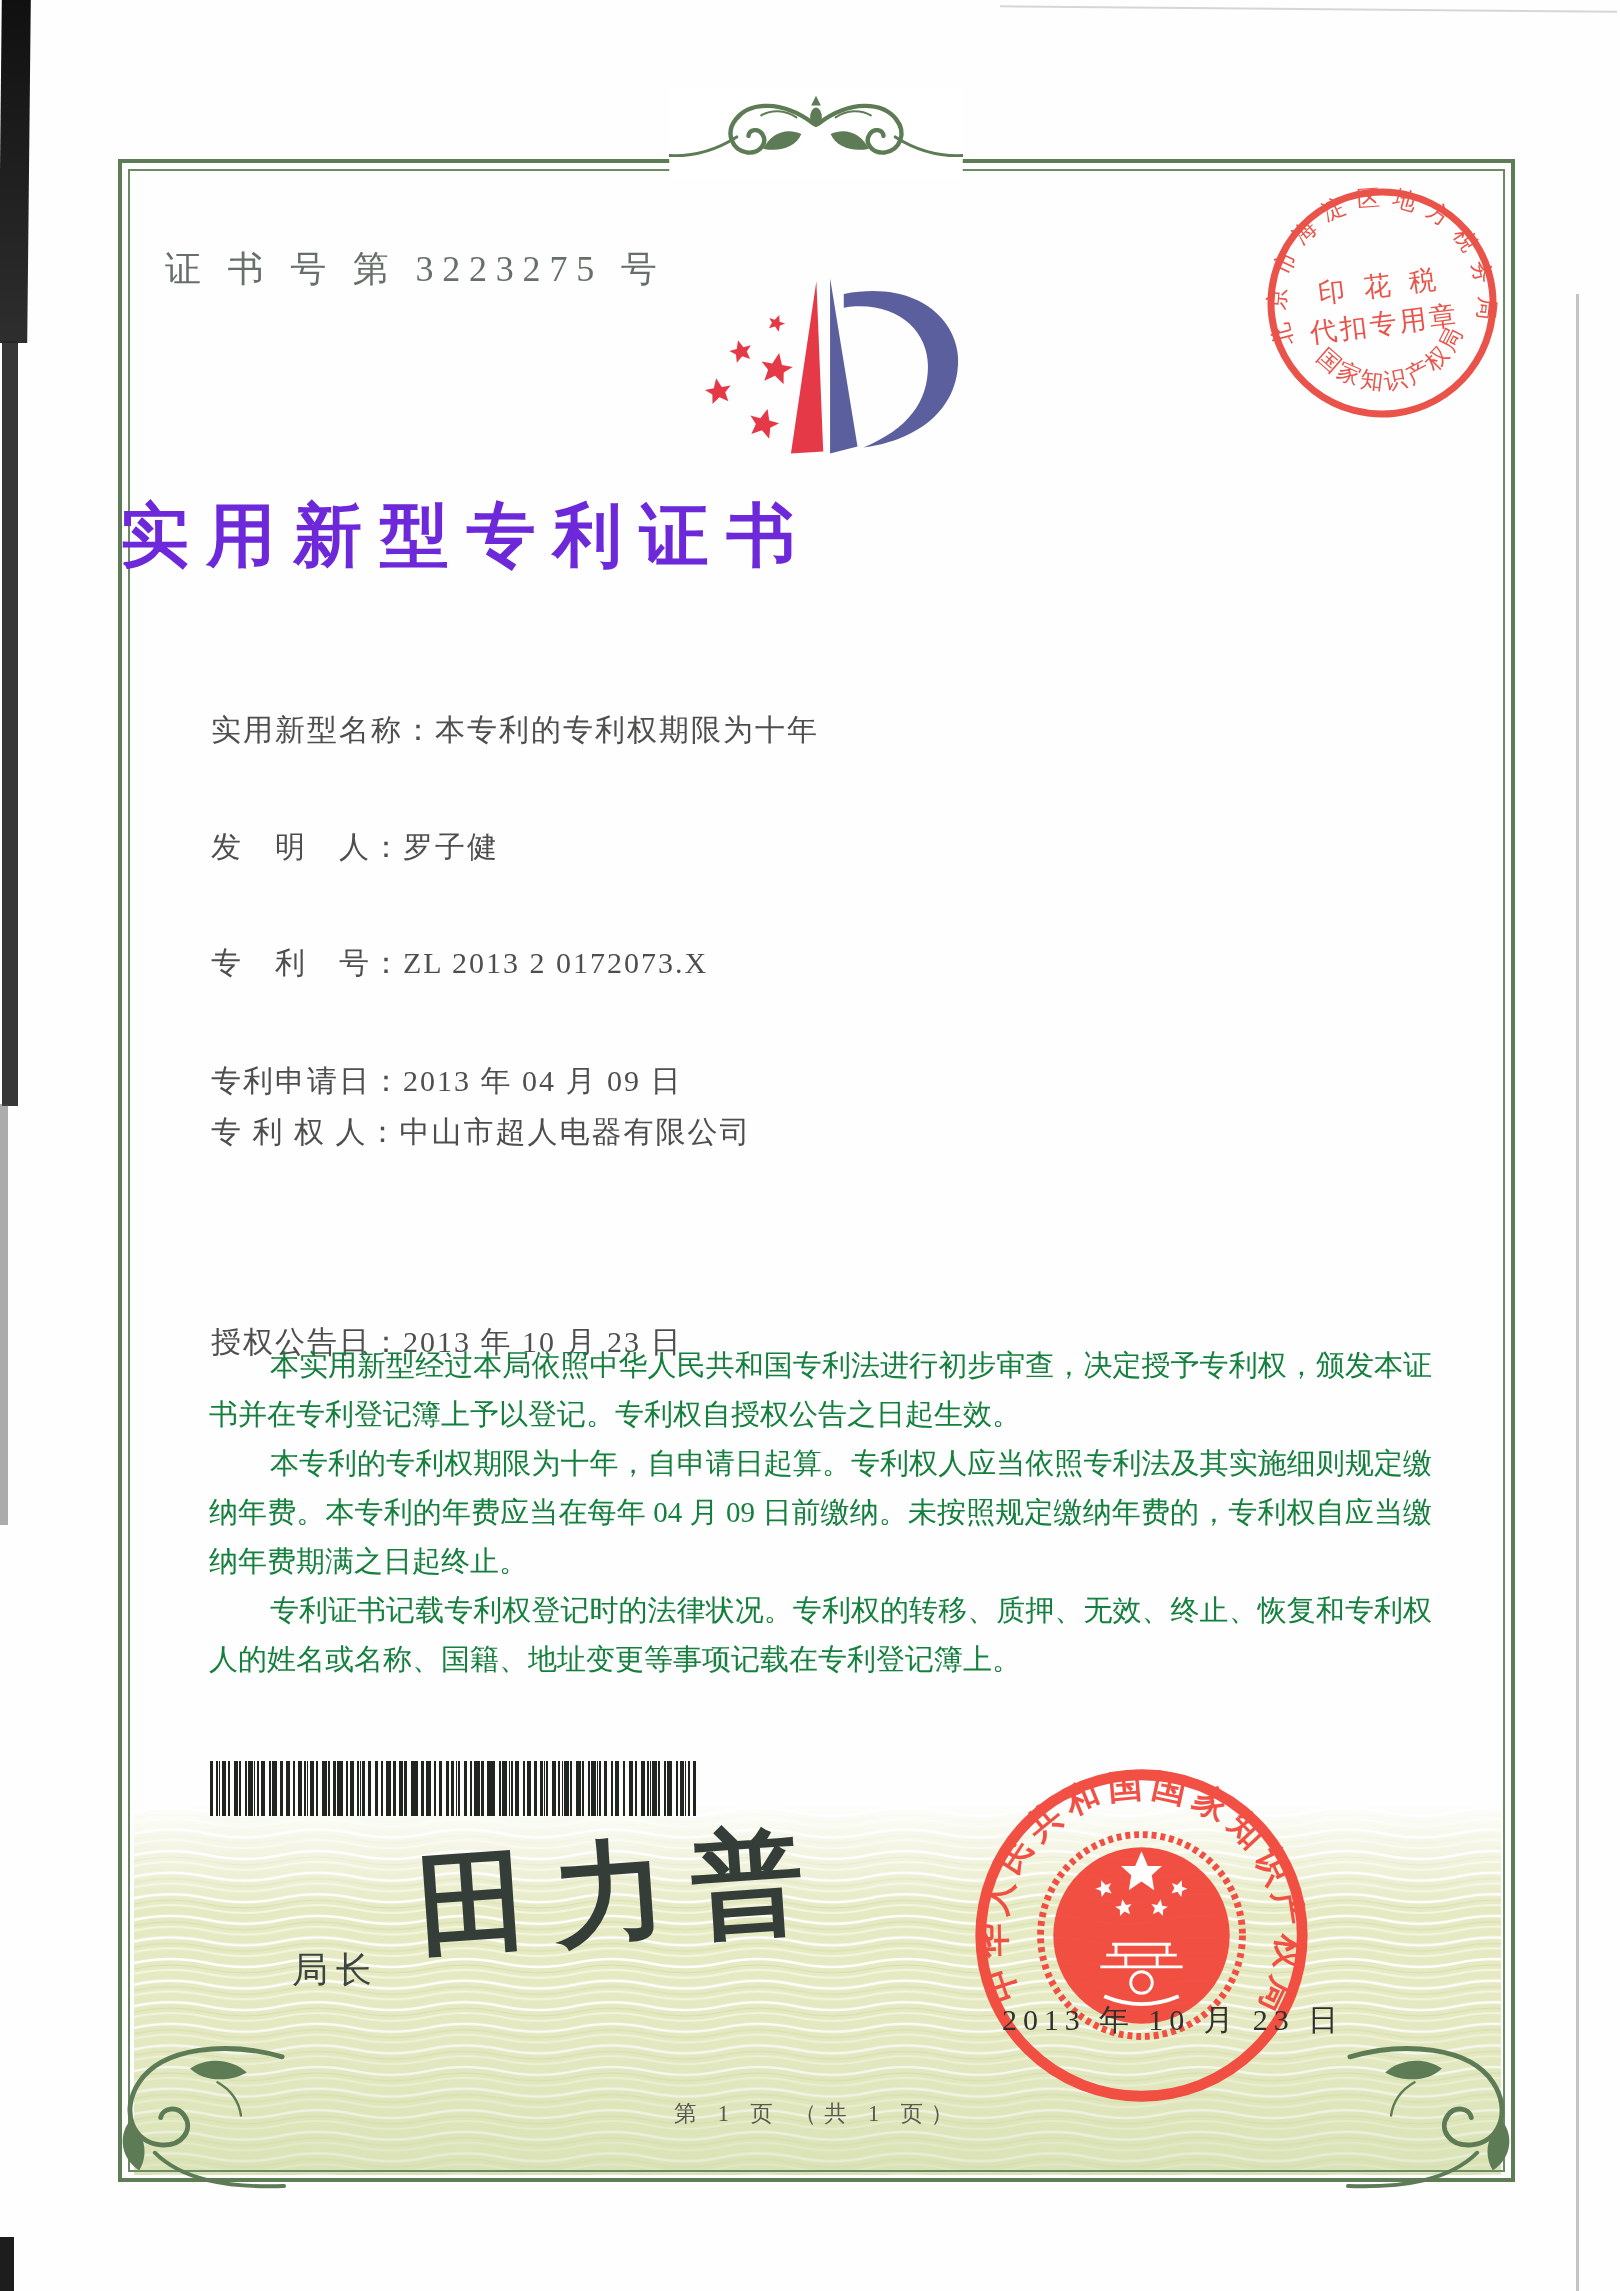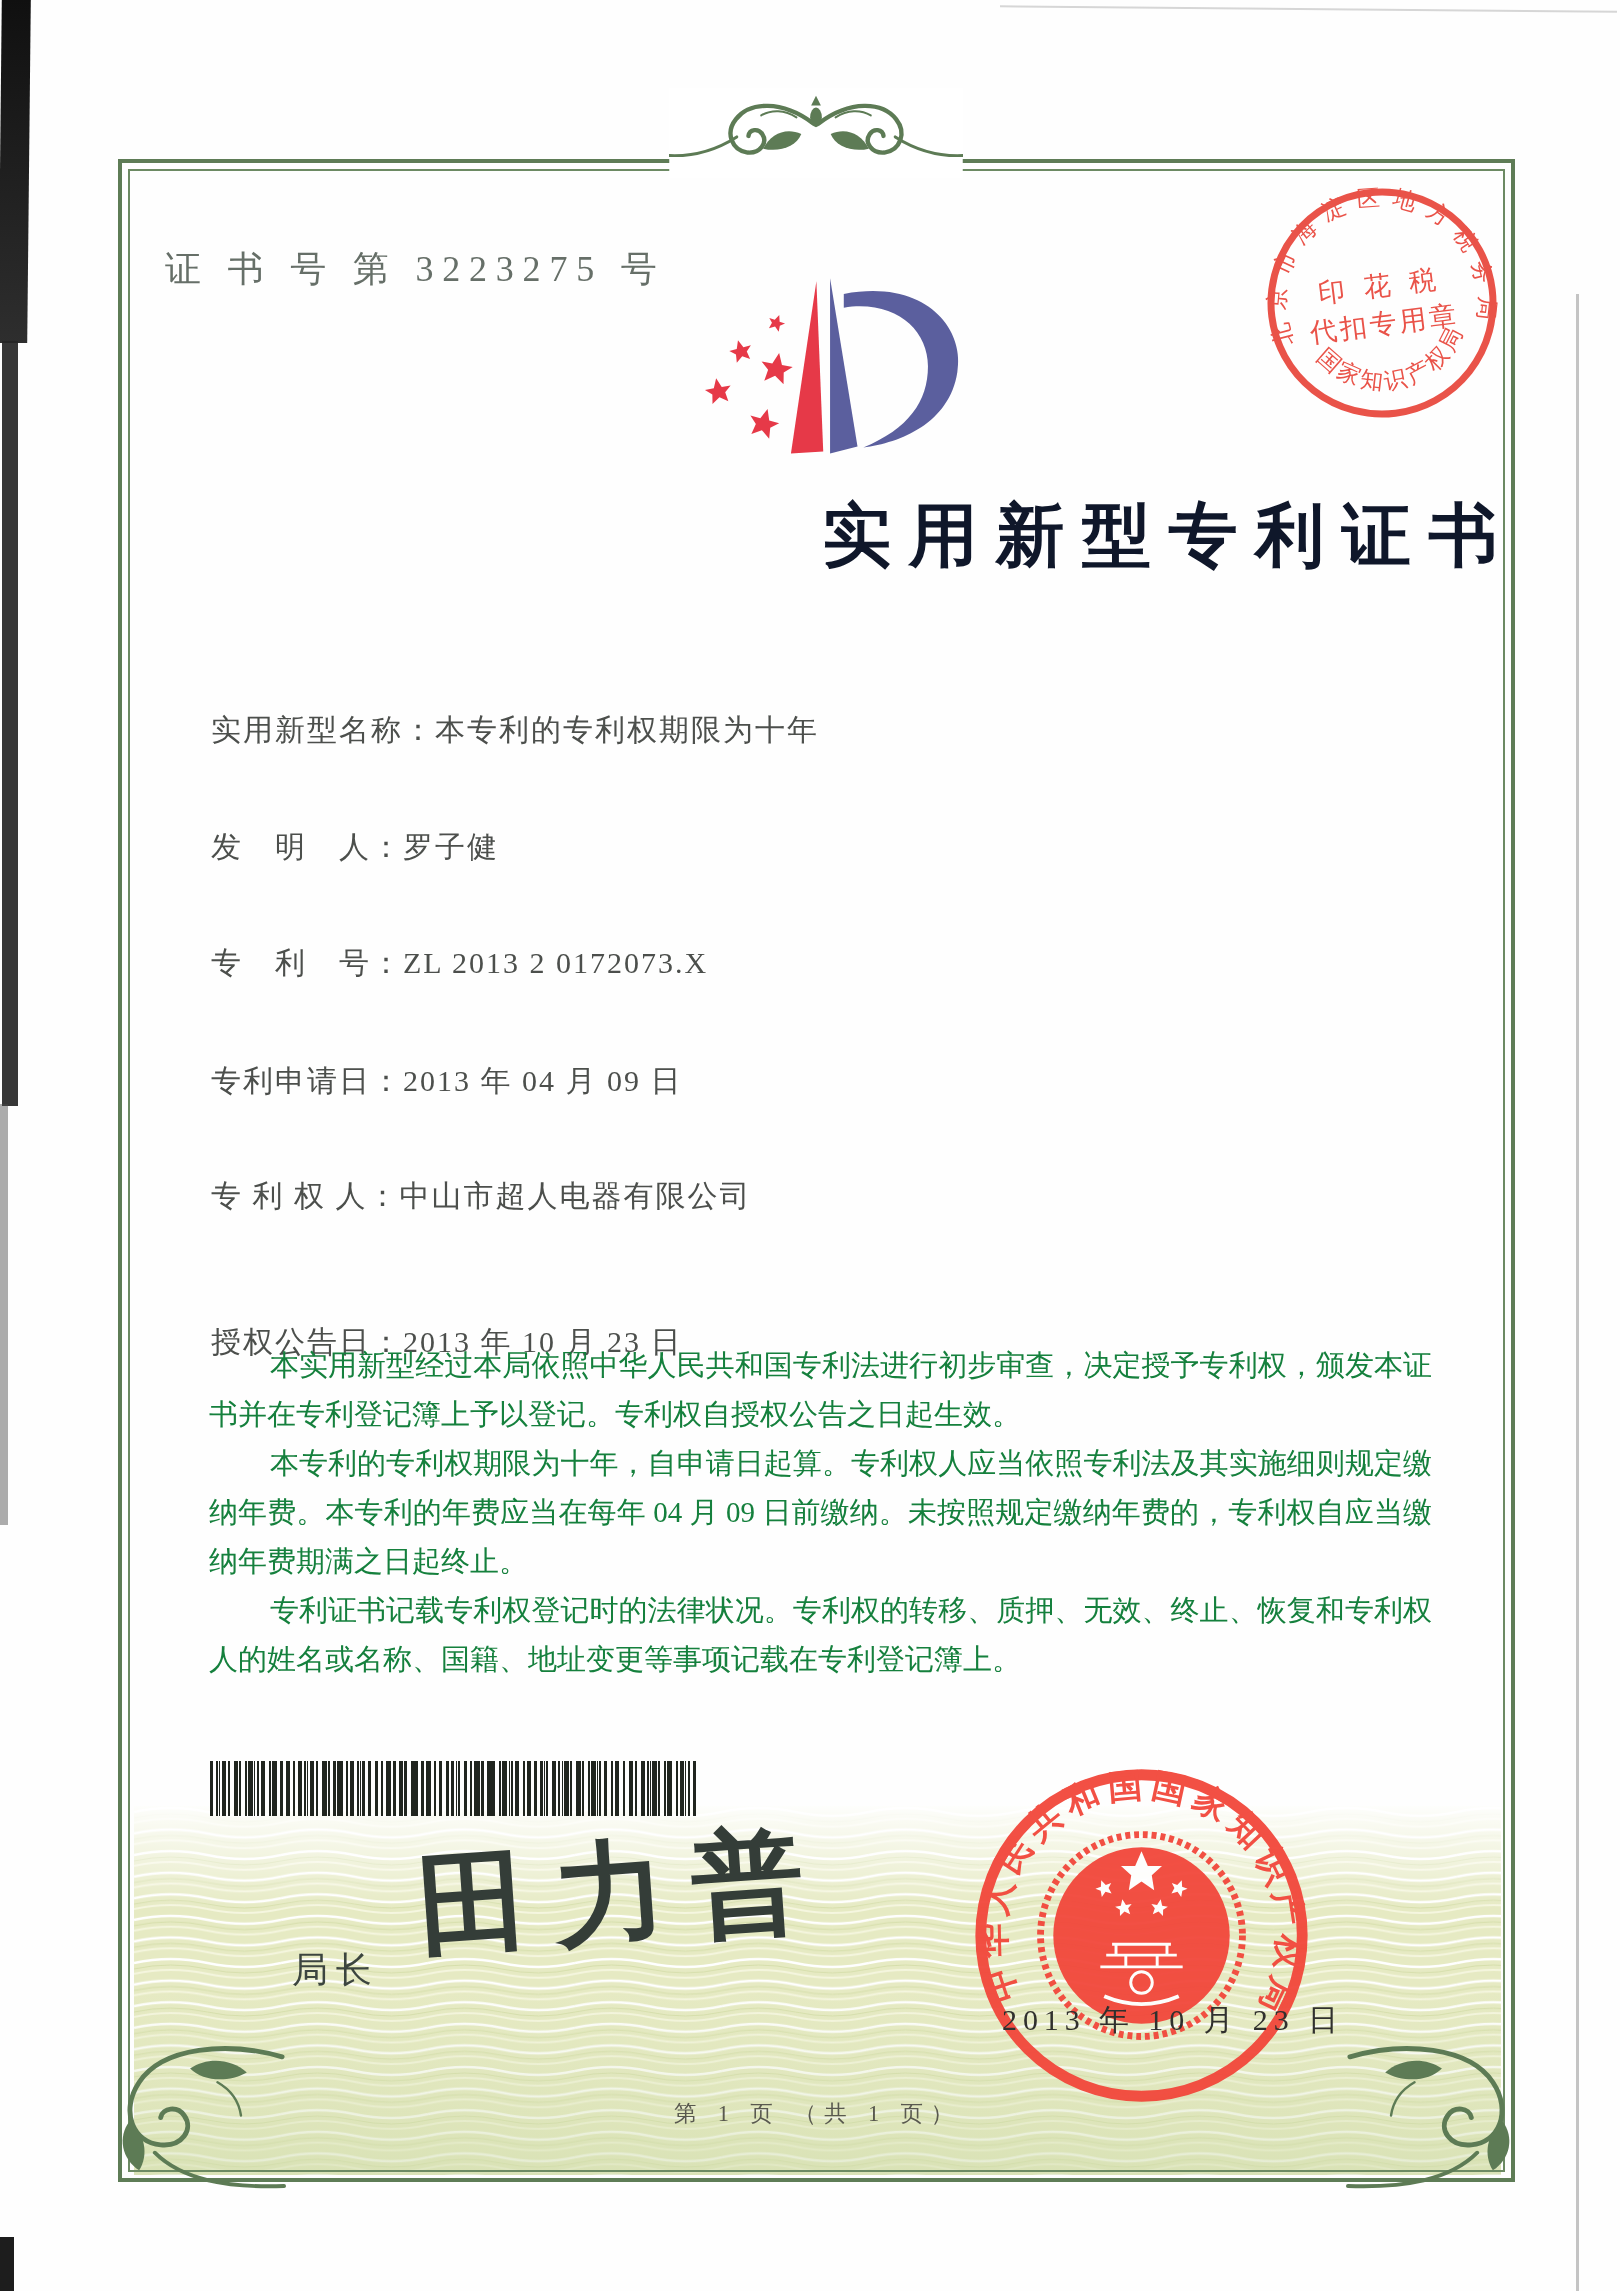--- a/index.html
+++ b/index.html
@@ -18,25 +18,25 @@
   
   .waveband{position:absolute;left:134px;top:1806px;width:1367px;height:369px;z-index:0;}
   
   .crest{position:absolute;left:669px;top:88px;width:294px;height:90px;z-index:2;}
   .corner-bl{position:absolute;left:100px;top:2039px;width:186px;height:155px;z-index:2;}
   .corner-br{position:absolute;left:1346px;top:2039px;width:186px;height:155px;z-index:2;transform:scaleX(-1);}
   
   .cert-no{position:absolute;left:165px;top:245px;font-size:36px;letter-spacing:8.8px;color:#666f68;z-index:2;}
   .tax-stamp{position:absolute;left:1257px;top:178px;width:250px;height:250px;z-index:3;opacity:.92;}
   .logo{position:absolute;left:642px;top:245px;width:338px;height:230px;z-index:2;}
-  .title{position:absolute;left:120px;top:490px;width:1395px;text-align:right;font-size:69px;font-weight:bold;
-         letter-spacing:17.6px;color:#0f172a;z-index:2;}
+  .title{position:absolute;left:120px;top:490px;width:1395px;text-align:left;font-size:69px;font-weight:bold;
+         letter-spacing:17.6px;color:#6d28d9;z-index:2;}
   
   .field{position:absolute;left:211px;font-size:30px;color:#4c4f4c;letter-spacing:2px;z-index:2;white-space:nowrap;}
-  .f1{top:710px;} .f2{top:827px;} .f3{top:943px;} .f4{top:1061px;} .f5{top:1176px;} .f6{top:1322px;}
+  .f1{top:710px;} .f2{top:827px;} .f3{top:943px;} .f4{top:1061px;} .f5{top:1112px;} .f6{top:1322px;}
   
   .body-text{position:absolute;left:209px;top:1341px;width:1223px;font-size:29px;line-height:49px;
              color:#15803d;text-align:justify;z-index:2;}
   .body-text p{margin:0;text-indent:2.1em;}
   
   .barcode{position:absolute;left:210px;top:1761px;width:488px;height:55px;z-index:2;
     background-image:
       repeating-linear-gradient(90deg,#20251f 0 2px,transparent 2px 5.9px),
       repeating-linear-gradient(90deg,#20251f 0 2.9px,transparent 2.9px 12.7px),
       repeating-linear-gradient(90deg,#20251f 0 1px,transparent 1px 8.8px);}

